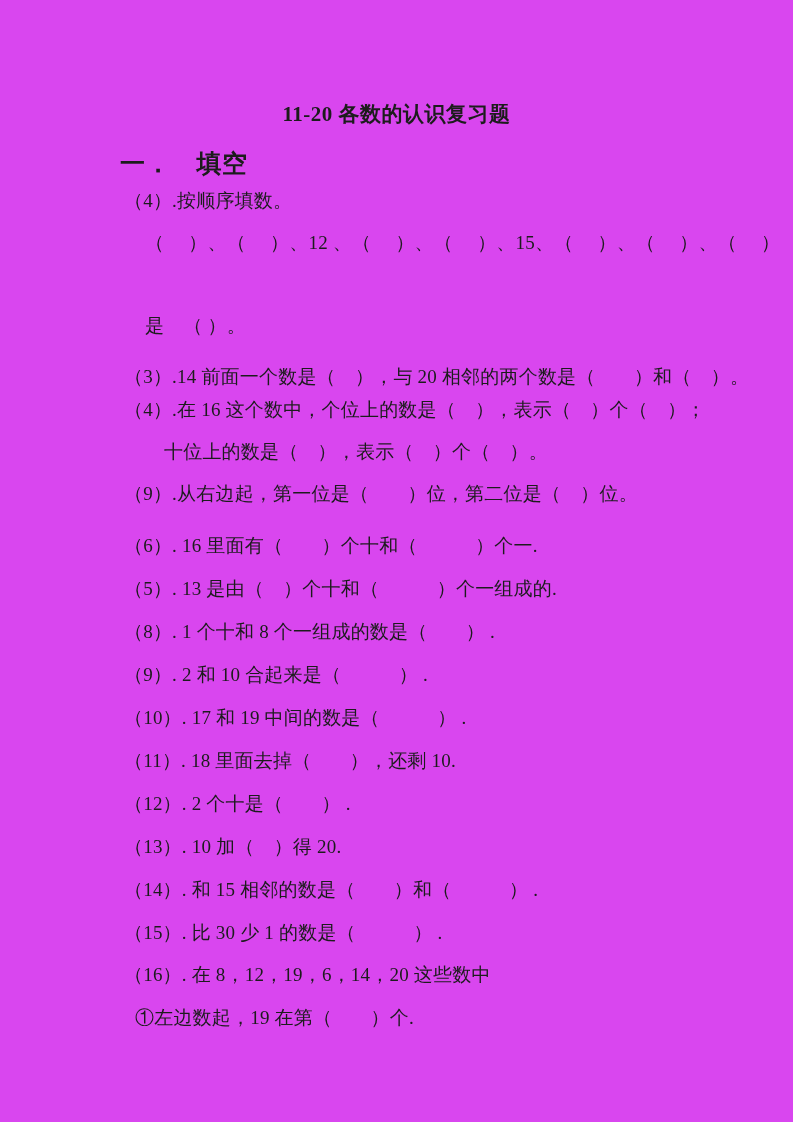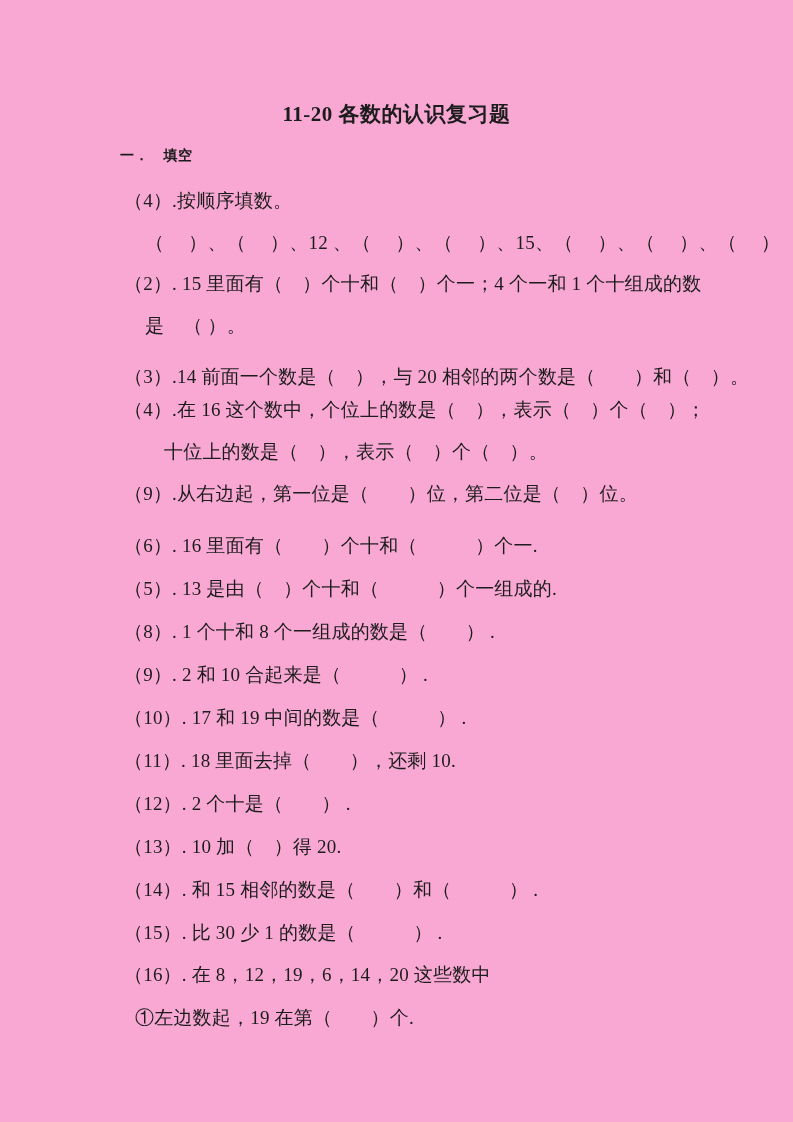--- a/index.html
+++ b/index.html
@@ -4,41 +4,41 @@
 <style>
   html, body {
     margin: 0;
     padding: 0;
     background: #ffffff;
   }
   .page {
     position: relative;
     width: 793px;
     height: 1122px;
-    background: #f9a8d4;
+    background: #d946ef;
     font-family: "Liberation Serif", "DejaVu Serif", serif;
     color: #1c1c1c;
     overflow: hidden;
   }
   .title {
     position: absolute;
     top: 100px;
     left: 0;
     width: 100%;
     text-align: center;
     font-size: 21px;
     font-weight: bold;
     margin: 0;
     letter-spacing: 0.5px;
   }
   .section-heading {
     position: absolute;
     top: 147px;
     left: 120px;
-    font-size: 14px;
+    font-size: 25px;
     font-weight: bold;
     letter-spacing: 0.5px;
   }
   .line {
     position: absolute;
     font-size: 19px;
     white-space: pre;
     letter-spacing: 0.2px;
   }
   .q   { left: 124px; }
@@ -51,21 +51,20 @@
 <body>
 
 <div class="page">
 
   <h1 class="title"><span>11-20 各数的认识复习题</span></h1>
 
   <div class="section-heading">一．　填空</div>
 
   <div class="line q" style="top:188px">（4）.按顺序填数。</div>
   <div class="line seq" style="top:230px">（　 ）、（　 ）、12 、（　 ）、（　 ）、15、（　 ）、（　 ）、（　 ）</div>
-  <div class="line q" style="top:271px">（2）. 15 里面有（　）个十和（　）个一；4 个一和 1 个十组成的数</div>
   <div class="line c2" style="top:313px">是　（ ）。</div>
   <div class="line q" style="top:364px">（3）.14 前面一个数是（　），与 20 相邻的两个数是（　　）和（　）。</div>
   <div class="line q" style="top:397px">（4）.在 16 这个数中，个位上的数是（　），表示（　）个（　）；</div>
   <div class="line c4" style="top:439px">十位上的数是（　），表示（　）个（　）。</div>
   <div class="line q" style="top:481px">（9）.从右边起，第一位是（　　）位，第二位是（　）位。</div>
   <div class="line q" style="top:533px">（6）. 16 里面有（　　）个十和（　　　）个一.</div>
   <div class="line q" style="top:576px">（5）. 13 是由（　）个十和（　　　）个一组成的.</div>
   <div class="line q" style="top:619px">（8）. 1 个十和 8 个一组成的数是（　　） .</div>
   <div class="line q" style="top:662px">（9）. 2 和 10 合起来是（　　　） .</div>
   <div class="line q" style="top:705px">（10）. 17 和 19 中间的数是（　　　） .</div>

